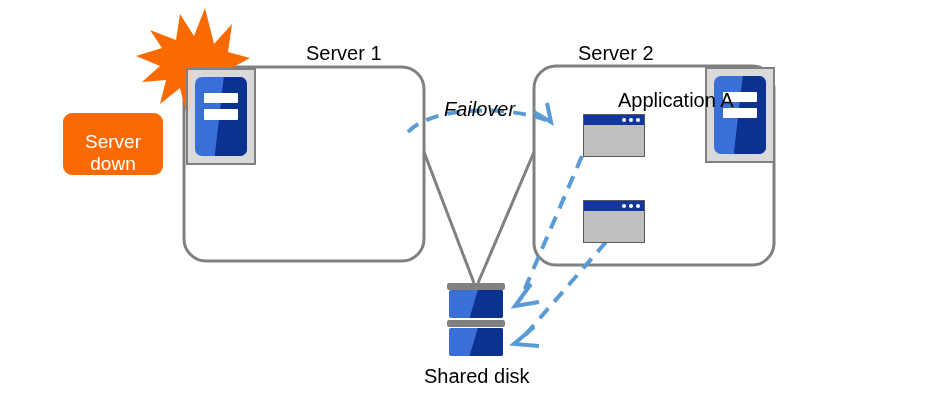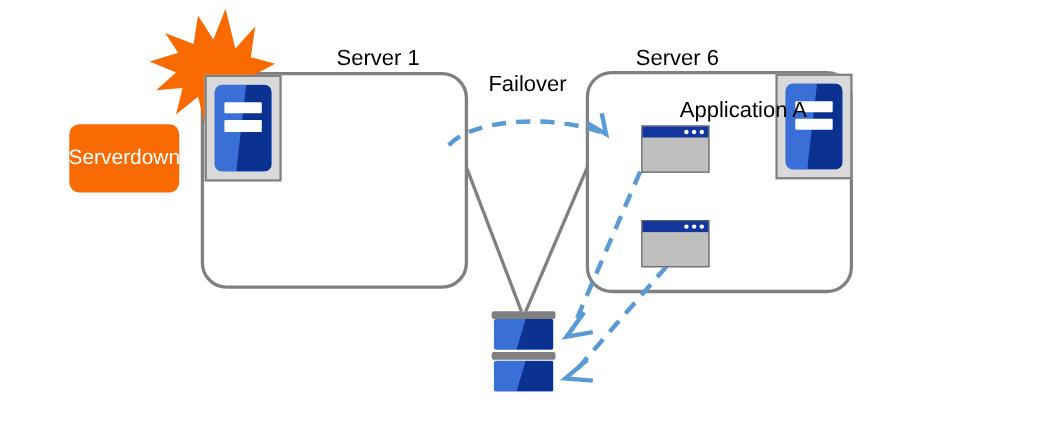--- a/index.html
+++ b/index.html
@@ -44,23 +44,23 @@
     left: 63px;
     top: 113px;
     width: 100px;
     height: 62px;
     background: #F96A02;
     border-radius: 9px;
     color: #ffffff;
     font-family: "Liberation Sans", sans-serif;
     font-size: 19px;
     display: flex;
-    flex-direction: row;
+    flex-direction: column;
     align-items: center;
-    justify-content: center;
+    justify-content: flex-end;
     line-height: 1.15;
     text-align: center;
   }
   .badge-line { display: block; }
 
   
   .server-icon {
     position: absolute;
     background: #D9D9D9;
     border: 2px solid #808080;
@@ -162,21 +162,21 @@
     bottom: 0;
     width: 62%;
     background: #0B3191;
     clip-path: polygon(25% 0, 100% 0, 100% 100%, 0 100%);
   }
   #disk-sep-1 { top: 0px; }
   #disk-block-1 { top: 7px; }
   #disk-sep-2 { top: 37px; }
   #disk-block-2 { top: 45px; }
 
-  #failover-label { left: 444px; top: 67px; }
+  #failover-label { left: 444px; top: 99px; font-style: italic; }
 </style>
 </head>
 <body>
 
 <div id="stage">
 
   <svg id="svg-layer" viewBox="0 0 948 401" xmlns="http://www.w3.org/2000/svg">
 
     <rect x="184" y="67" width="240" height="194" rx="22" ry="22" fill="#ffffff" stroke="#808080" stroke-width="3"></rect>
 
@@ -217,21 +217,21 @@
                L 150 30
                L 176 40
                L 180 14
                L 194 36
                Z" fill="#F96A02"></path>
     </g>
   </svg>
 
   <div class="lbl" id="server1-title">Server 1</div>
 
-  <div class="lbl" id="server2-title">Server 6</div>
+  <div class="lbl" id="server2-title">Server 2</div>
 
   <div class="lbl" id="failover-label">Failover</div>
 
   <div id="server-down-badge">
     <span class="badge-line">Server</span>
     <span class="badge-line">down</span>
   </div>
 
   <div class="server-icon" id="server1-icon">
     <div class="inner">
@@ -270,14 +270,15 @@
     <div class="disk-sep" id="disk-sep-1"></div>
     <div class="disk-block" id="disk-block-1">
       <div class="shade"></div>
     </div>
     <div class="disk-sep" id="disk-sep-2"></div>
     <div class="disk-block" id="disk-block-2">
       <div class="shade"></div>
     </div>
   </div>
 
+  <div class="lbl" id="shared-disk-label">Shared disk</div>
 
 </div>
 
 </body></html>

